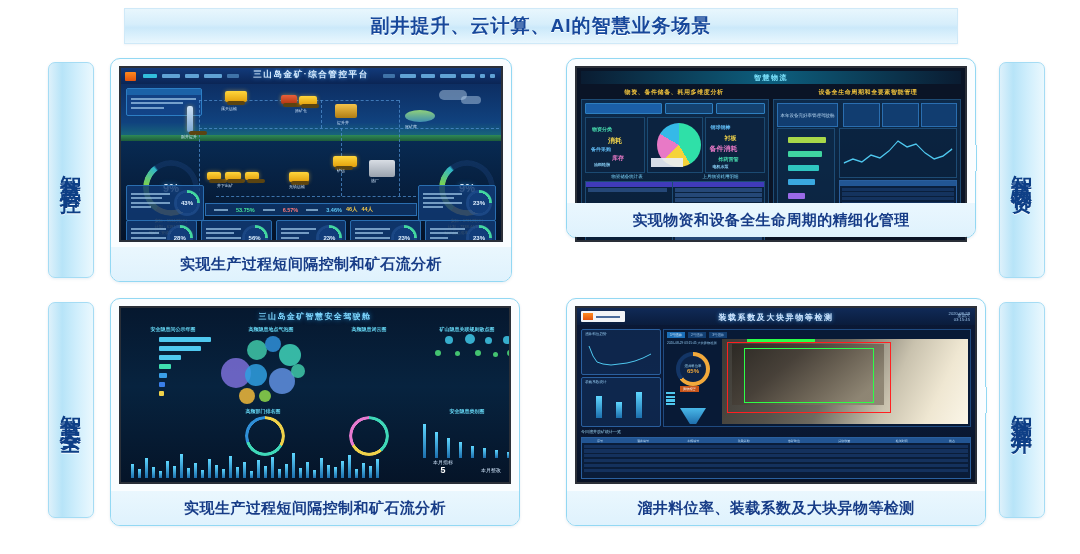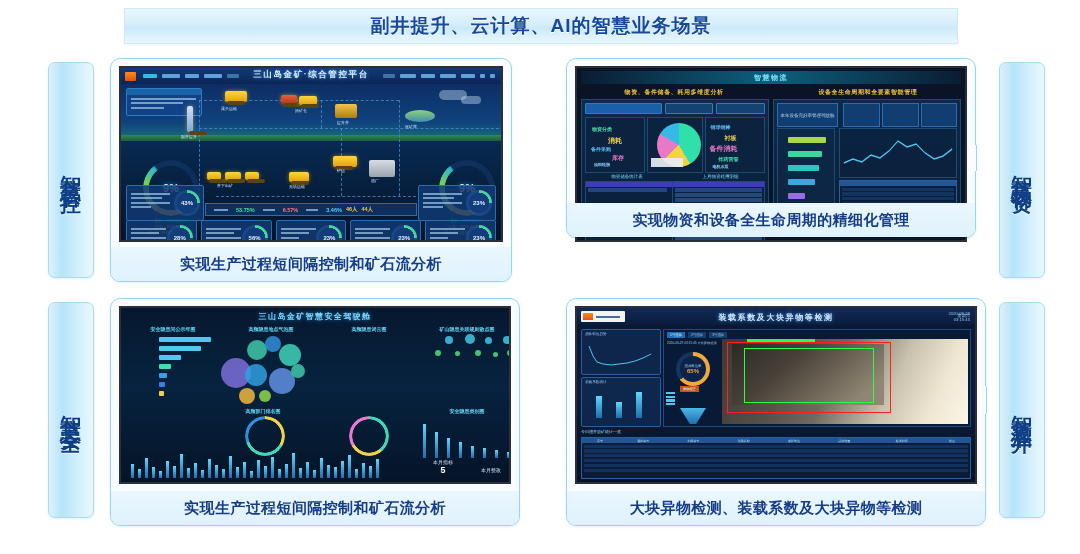--- a/index.html
+++ b/index.html
@@ -692,17 +692,17 @@
           <div class="rr2"></div>
           <div class="rr2"></div>
           <div class="rr2"></div>
           <div class="rr2"></div>
           <div class="rr2"></div>
           <div class="rr2"></div>
         </div>
       </div>
     </div>
     <div class="caption">
-      <div class="ct">大块异物检测、装载系数及大块异物等检测</div>
+      <div class="ct">溜井料位率、装载系数及大块异物等检测</div>
     </div>
   </div>
 
 </div>
 
 </body></html>

